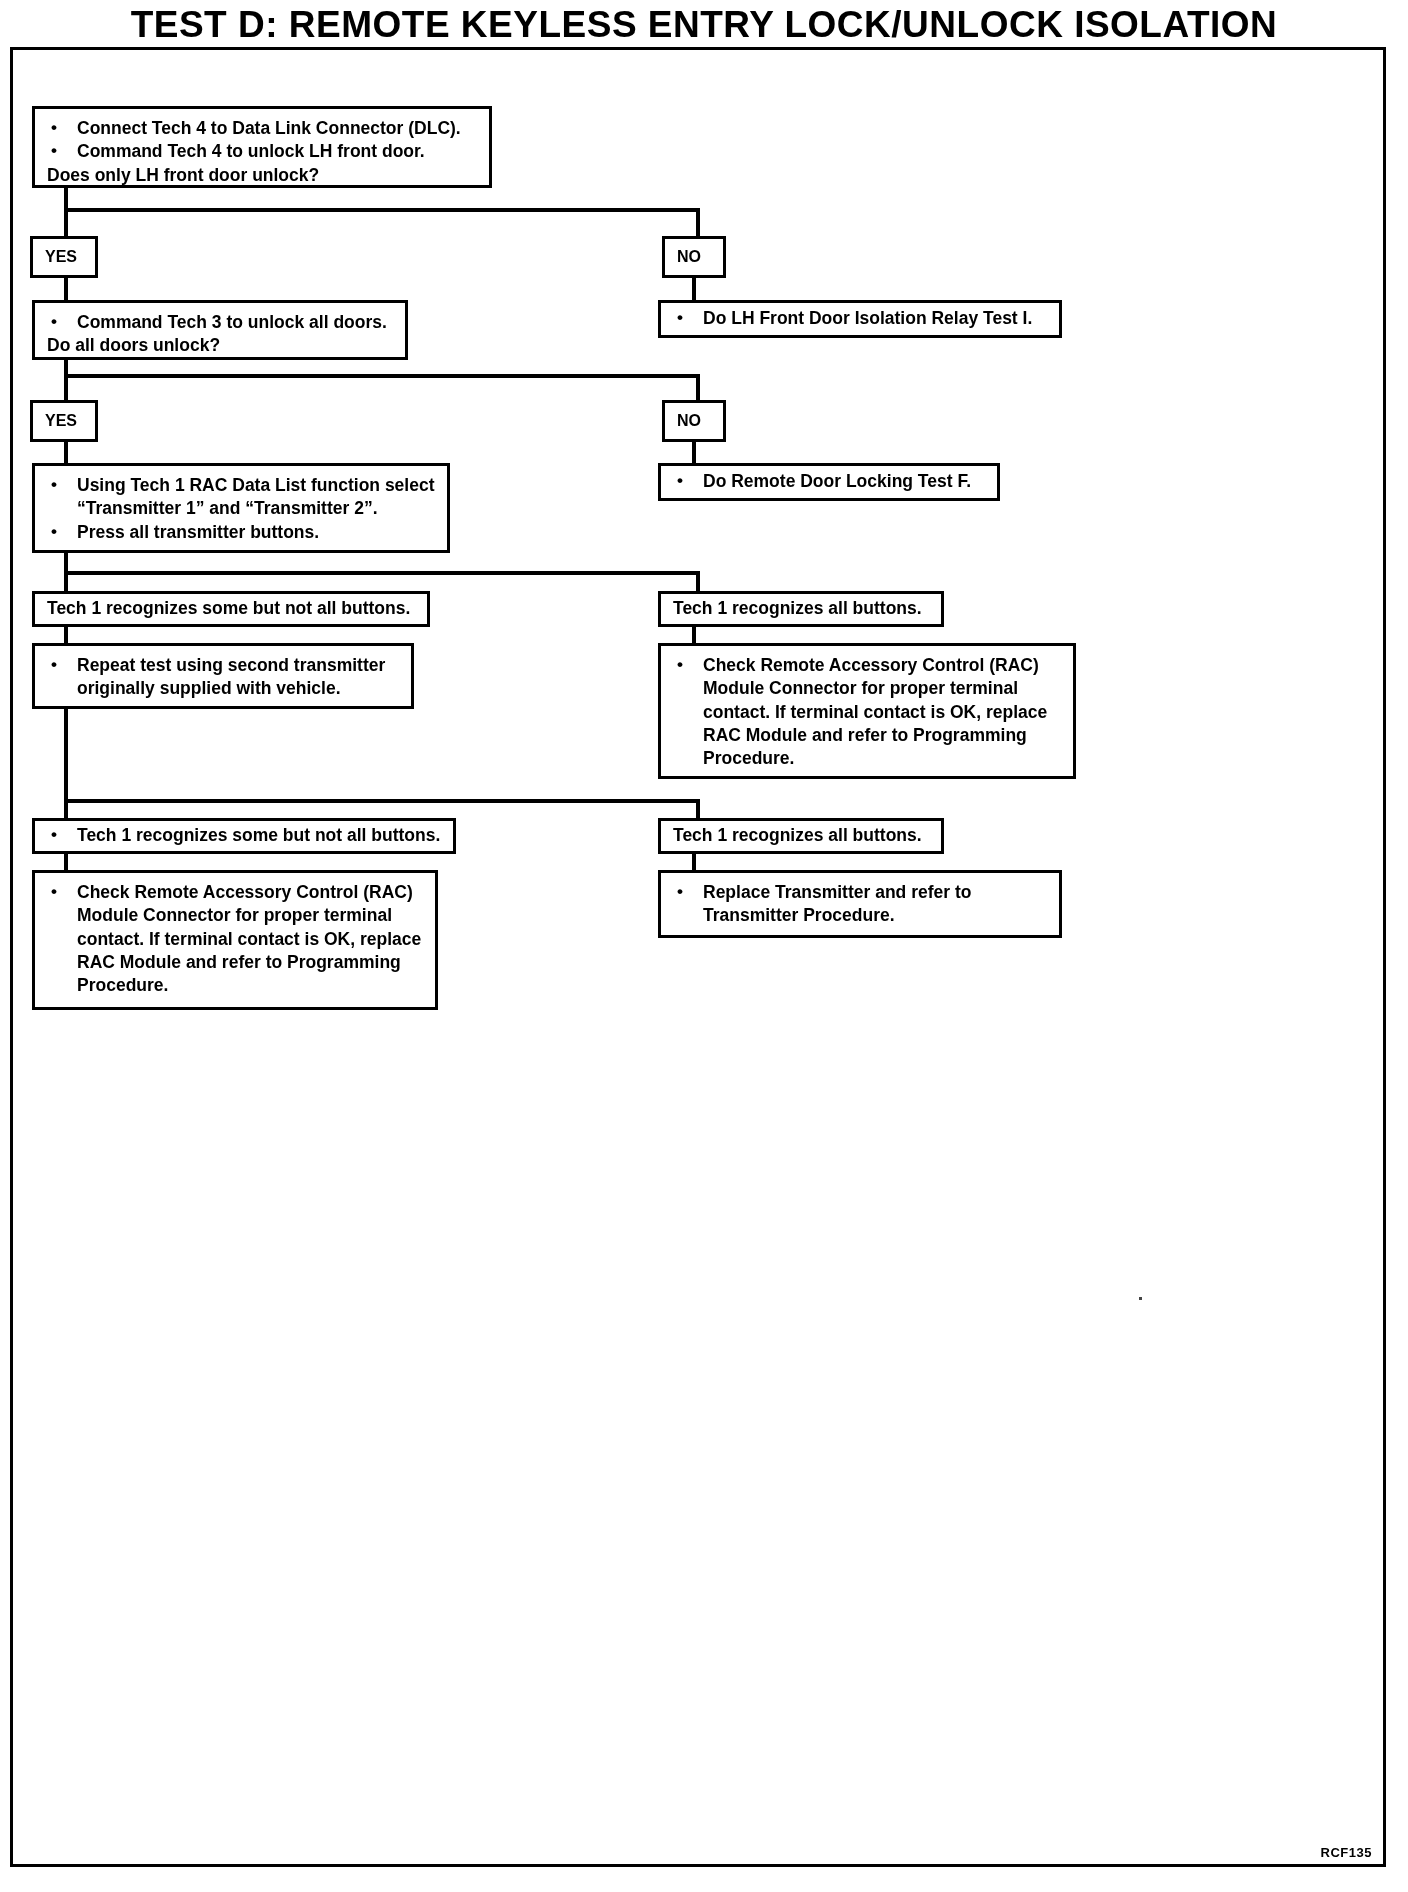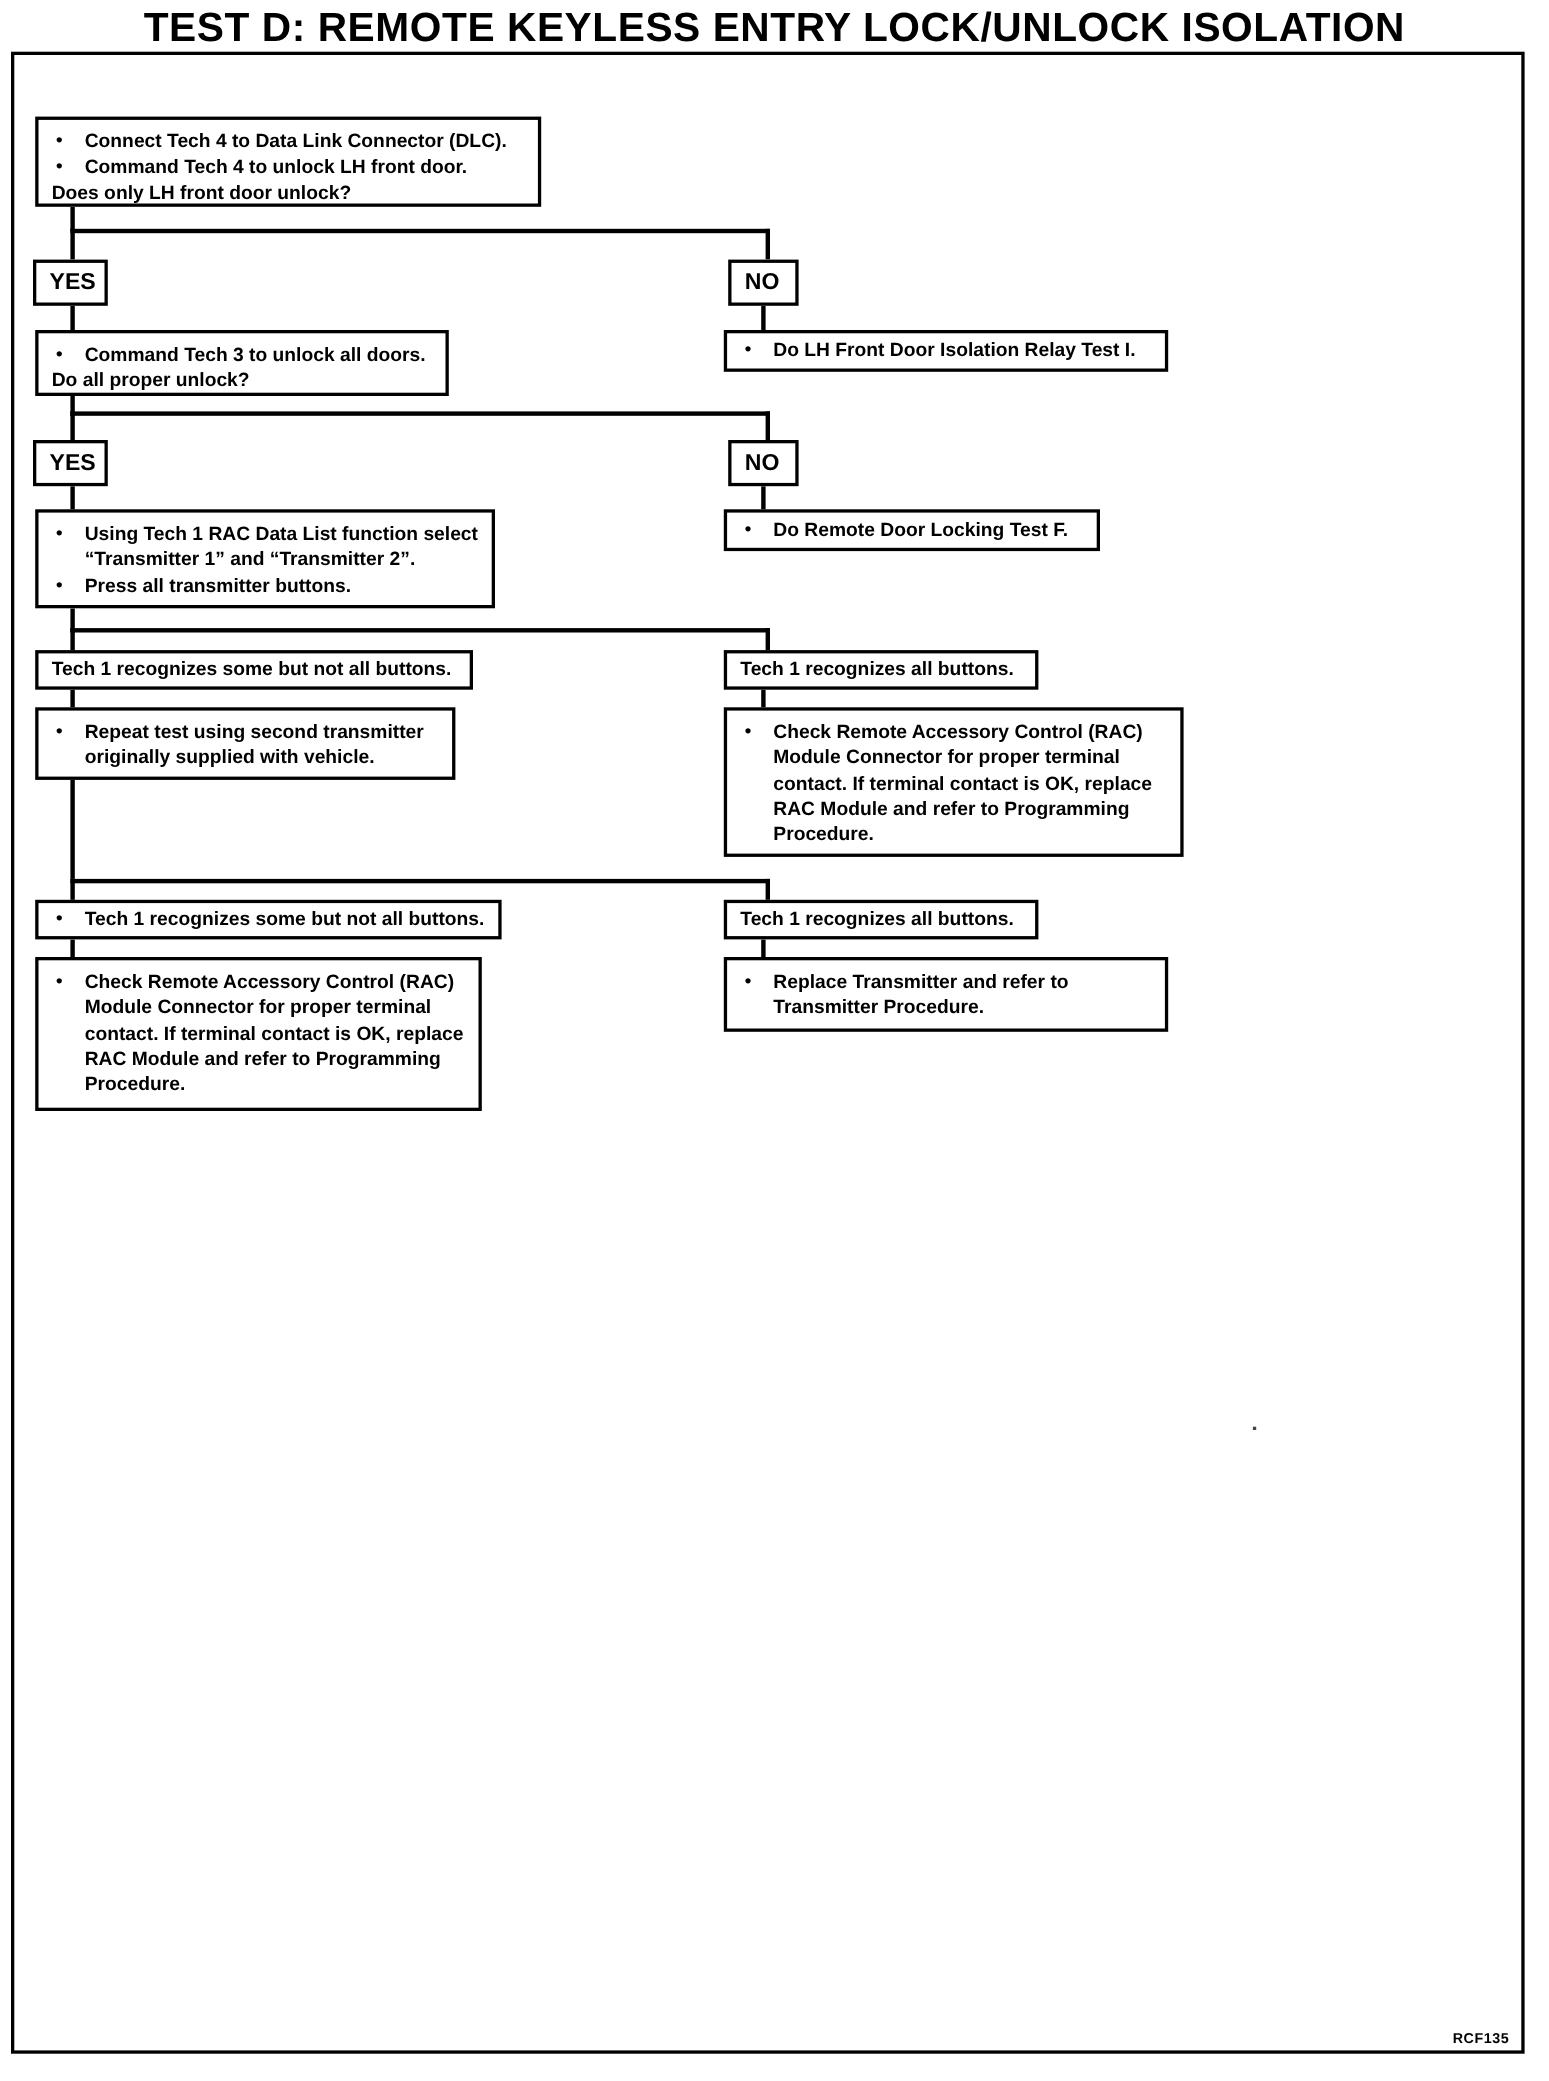--- a/index.html
+++ b/index.html
@@ -46,21 +46,21 @@
     border: 3px solid #000;
     background: #fff;
     box-sizing: border-box;
     font-size: 17.5px;
     font-weight: bold;
     line-height: 1.33;
     padding: 8px 10px 8px 10px;
     z-index: 5;
   }
   .node.tag {
-    font-size: 21px;
+    font-size: 16px;
     font-weight: bold;
     display: flex;
     align-items: center;
     padding-left: 12px;
   }
   .bullet-line {
     display: flex;
     align-items: flex-start;
   }
   .bullet {
@@ -143,21 +143,21 @@
       <span class="bullet">•</span>
       <span class="btext">Do LH Front Door Isolation Relay Test I.</span>
     </div>
   </div>
 
   <div class="node" style="left:32px; top:300px; width:376px; height:60px;">
     <div class="bullet-line">
       <span class="bullet">•</span>
       <span class="btext">Command Tech 3 to unlock all doors.</span>
     </div>
-    <div class="plain-line">Do all proper unlock?</div>
+    <div class="plain-line">Do all doors unlock?</div>
   </div>
 
   <div class="ln vline" style="left:64px; top:360px; height:18px;"></div>
   <div class="ln hline" style="left:64px; top:374px; width:636px;"></div>
   <div class="ln vline" style="left:696px; top:374px; height:26px;"></div>
   <div class="ln vline" style="left:64px; top:374px; height:26px;"></div>
 
   <div class="node tag" style="left:30px; top:400px; width:68px; height:42px;">
     <span>YES</span>
   </div>

